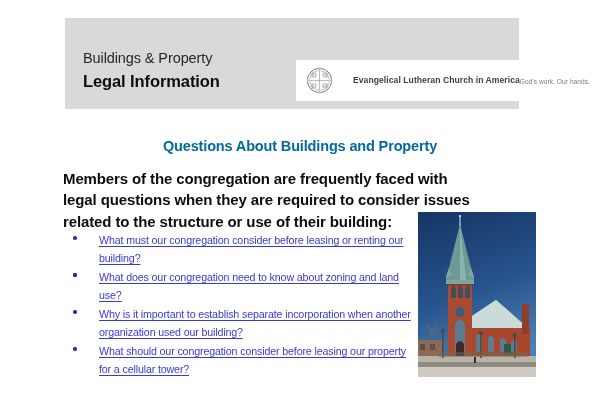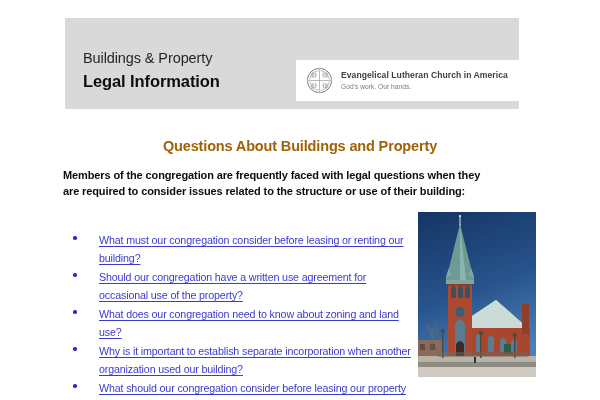--- a/index.html
+++ b/index.html
@@ -59,23 +59,23 @@
     align-items: center;
   }
   .logo-mark {
     width: 27px;
     height: 27px;
     margin-left: 10px;
     flex: none;
     display: block;
   }
   .logo-text {
-    margin-left: 8px;
+    margin-left: 20px;
     display: flex;
-    flex-direction: column;
+    flex-direction: row;
     justify-content: center;
   }
   .logo-name {
     font-size: 8.6px;
     font-weight: bold;
     color: #3f3f3f;
     letter-spacing: 0.05px;
     white-space: nowrap;
     line-height: 1.15;
   }
@@ -91,29 +91,29 @@
 
   
   .page-heading {
     position: absolute;
     left: 0;
     top: 138px;
     width: 600px;
     text-align: center;
     font-size: 14.5px;
     font-weight: bold;
-    color: #a16207;
+    color: #0369a1;
     letter-spacing: -0.15px;
   }
   .intro-para {
     position: absolute;
     left: 63px;
     top: 168px;
     width: 420px;
-    font-size: 11px;
+    font-size: 15px;
     font-weight: bold;
     color: #0d0d0d;
     line-height: 1.42;
     letter-spacing: -0.12px;
   }
 
   
   .question-list {
     position: absolute;
     left: 66px;
@@ -211,21 +211,20 @@
 
 <div class="intro-para">Members of the congregation are frequently faced with legal questions when they are required to consider issues related to the structure or use of their building:</div>
 
 <ul class="question-list">
   <li class="question-item">
     <span class="bullet-dot"></span>
     <a class="question-link" href="#">What must our congregation consider before leasing or renting our building?</a>
   </li>
   <li class="question-item">
     <span class="bullet-dot"></span>
-    <a class="question-link" href="#">Should our congregation have a written use agreement for occasional use of the property?</a>
   </li>
   <li class="question-item">
     <span class="bullet-dot"></span>
     <a class="question-link" href="#">What does our congregation need to know about zoning and land use?</a>
   </li>
   <li class="question-item">
     <span class="bullet-dot"></span>
     <a class="question-link" href="#">Why is it important to establish separate incorporation when another organization used our building? </a>
   </li>
   <li class="question-item">

